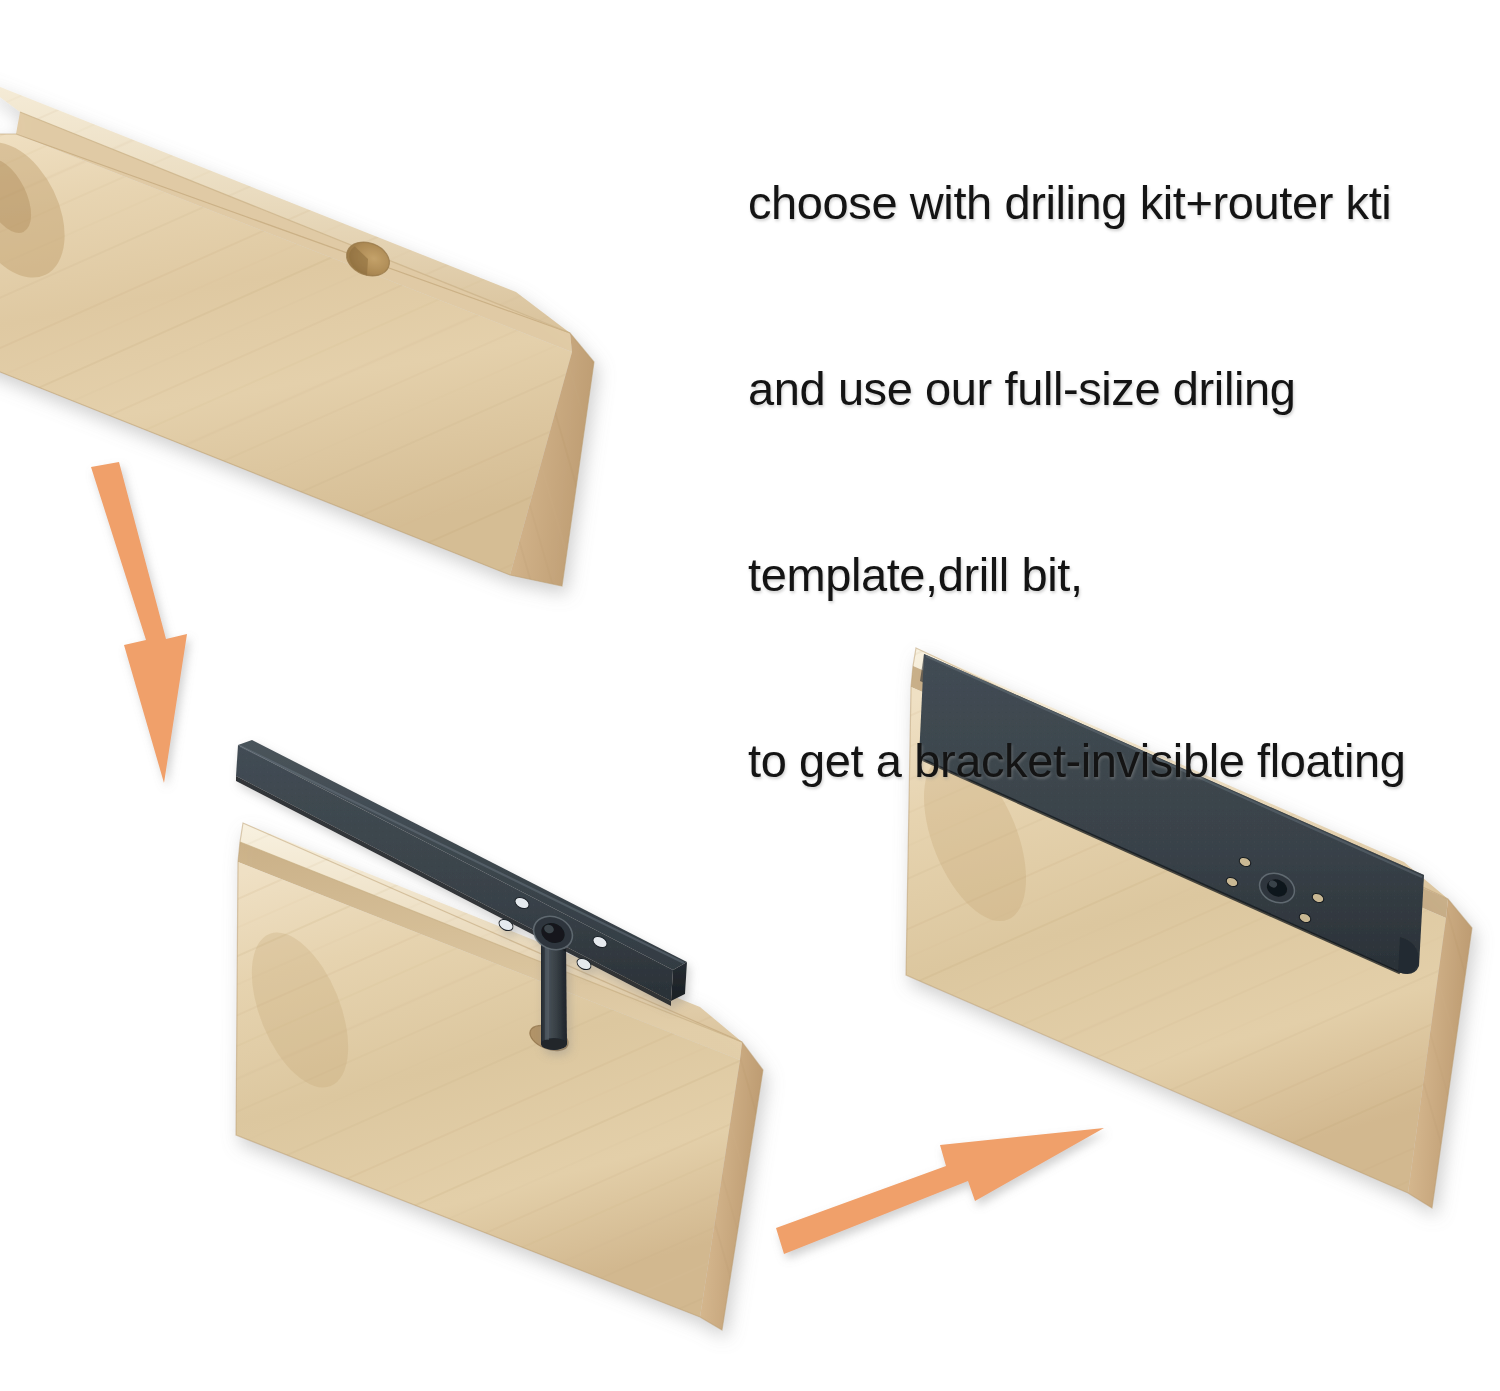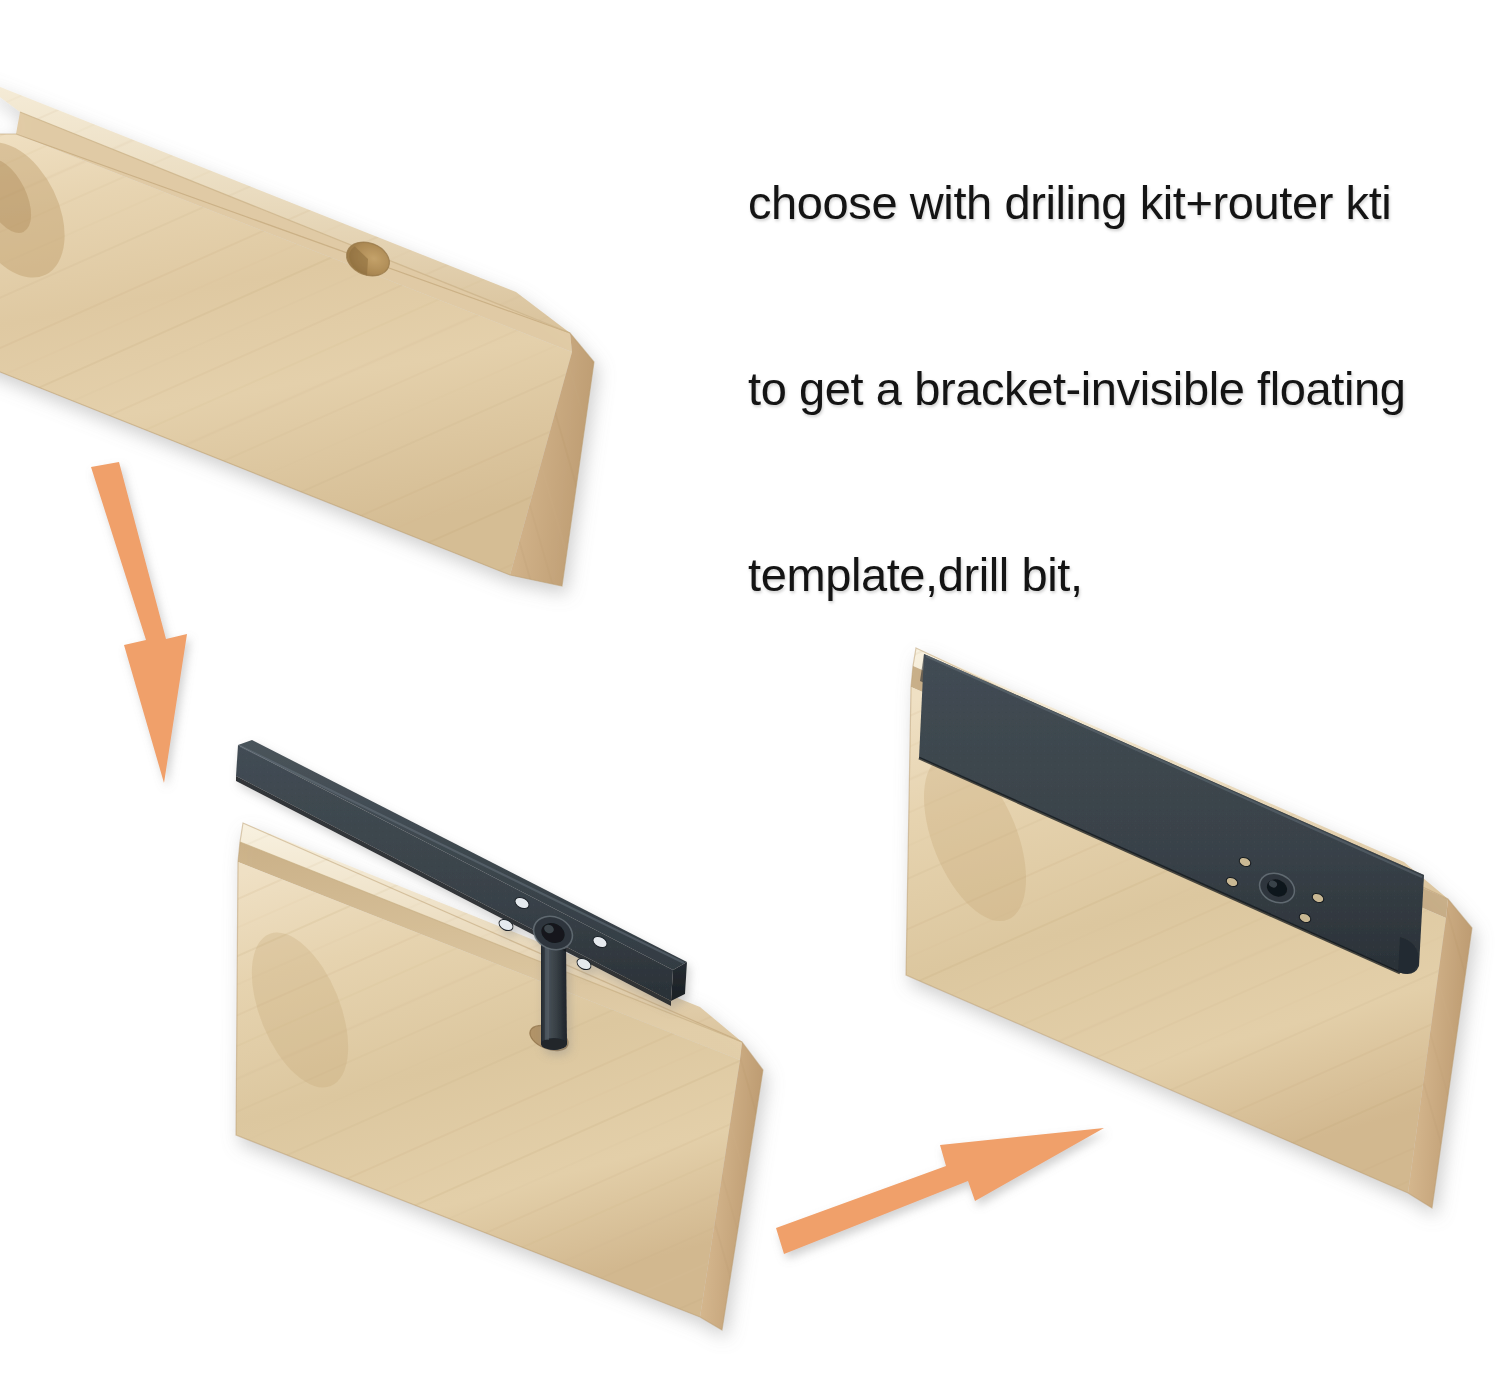--- a/index.html
+++ b/index.html
@@ -299,17 +299,18 @@
           <ellipse cx="1273" cy="884" rx="4.2" ry="3.4" fill="#414A52" opacity="0.85" transform="rotate(24 1273 884)"></ellipse>
         </g>
 
         <path d="M 1400 937 Q 1419 942 1419 962 Q 1414 978 1398 972 Z" fill="#242B31"></path>
       </g>
     </g>
   </svg>
 
   <div id="caption" style="color: rgb(20, 20, 20);">
     <span class="cline">choose with driling kit+router kti</span>
+    <span class="cline">and use our full-size driling</span>
+    <span class="cline">template,drill bit,</span>
     <span class="cline">to get a bracket-invisible floating</span>
-    <span class="cline">template,drill bit,</span>
   </div>
 
 </div>
 
 </body></html>

